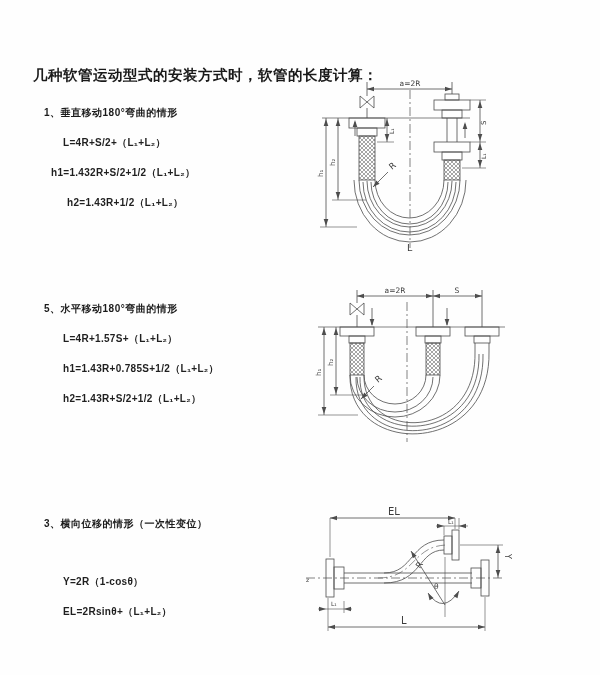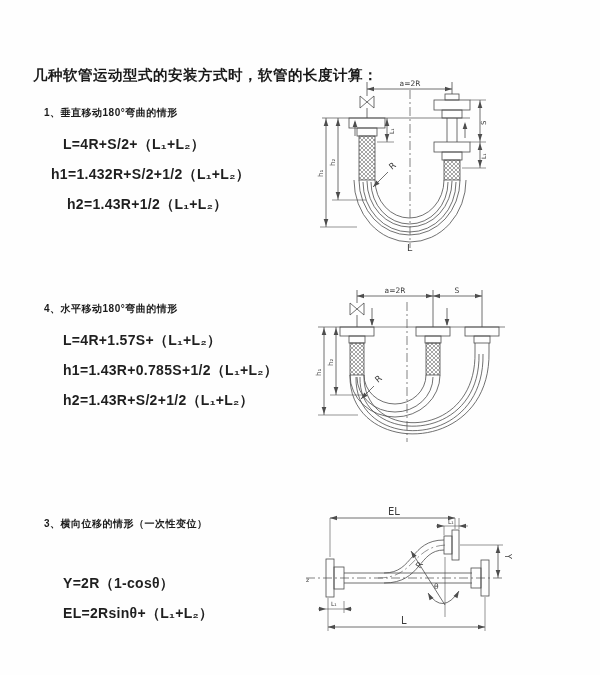--- a/index.html
+++ b/index.html
@@ -14,21 +14,21 @@
     position:absolute;left:33px;top:22px;
     font-size:14.5px;font-weight:700;letter-spacing:0.5px;color:#1a1a1a;
     white-space:nowrap;
     margin-top:44px;
   }
   .heading{
     position:absolute;font-size:10px;font-weight:700;letter-spacing:0.5px;
     color:#1a1a1a;white-space:nowrap;
   }
   .formula{
-    position:absolute;font-size:14px;font-weight:700;letter-spacing:0.3px;
+    position:absolute;font-size:10px;font-weight:700;letter-spacing:0.3px;
     color:#1f1f1f;white-space:nowrap;
   }
   .dia{position:absolute;}
   svg{display:block;}
   svg text{
     font-family:"DejaVu Sans","Liberation Sans",sans-serif;
     fill:#3c3c3c;
   }
 </style>
 </head>
@@ -36,21 +36,21 @@
 
 <div class="page">
 
   <div class="title">几种软管运动型式的安装方式时，软管的长度计算：</div>
 
   <div class="heading" style="left:44px;top:106px">1、垂直移动180°弯曲的情形</div>
   <div class="formula" style="left:63px;top:136px">L=4R+S/2+（L₁+L₂）</div>
   <div class="formula" style="left:51px;top:166px">h1=1.432R+S/2+1/2（L₁+L₂）</div>
   <div class="formula" style="left:67px;top:196px">h2=1.43R+1/2（L₁+L₂）</div>
 
-  <div class="heading" style="left:44px;top:302px">4、水平移动180°弯曲的情形</div>
+  <div class="heading" style="left:44px;top:302px">5、水平移动180°弯曲的情形</div>
   <div class="formula" style="left:63px;top:332px">L=4R+1.57S+（L₁+L₂）</div>
   <div class="formula" style="left:63px;top:362px">h1=1.43R+0.785S+1/2（L₁+L₂）</div>
   <div class="formula" style="left:63px;top:392px">h2=1.43R+S/2+1/2（L₁+L₂）</div>
 
   <div class="heading" style="left:44px;top:517px">3、横向位移的情形（一次性变位）</div>
   <div class="formula" style="left:63px;top:575px">Y=2R（1-cosθ）</div>
   <div class="formula" style="left:63px;top:605px">EL=2Rsinθ+（L₁+L₂）</div>
 
   <div class="dia" style="left:310px;top:76px">
   <svg width="290" height="180" viewBox="0 0 290 180">

